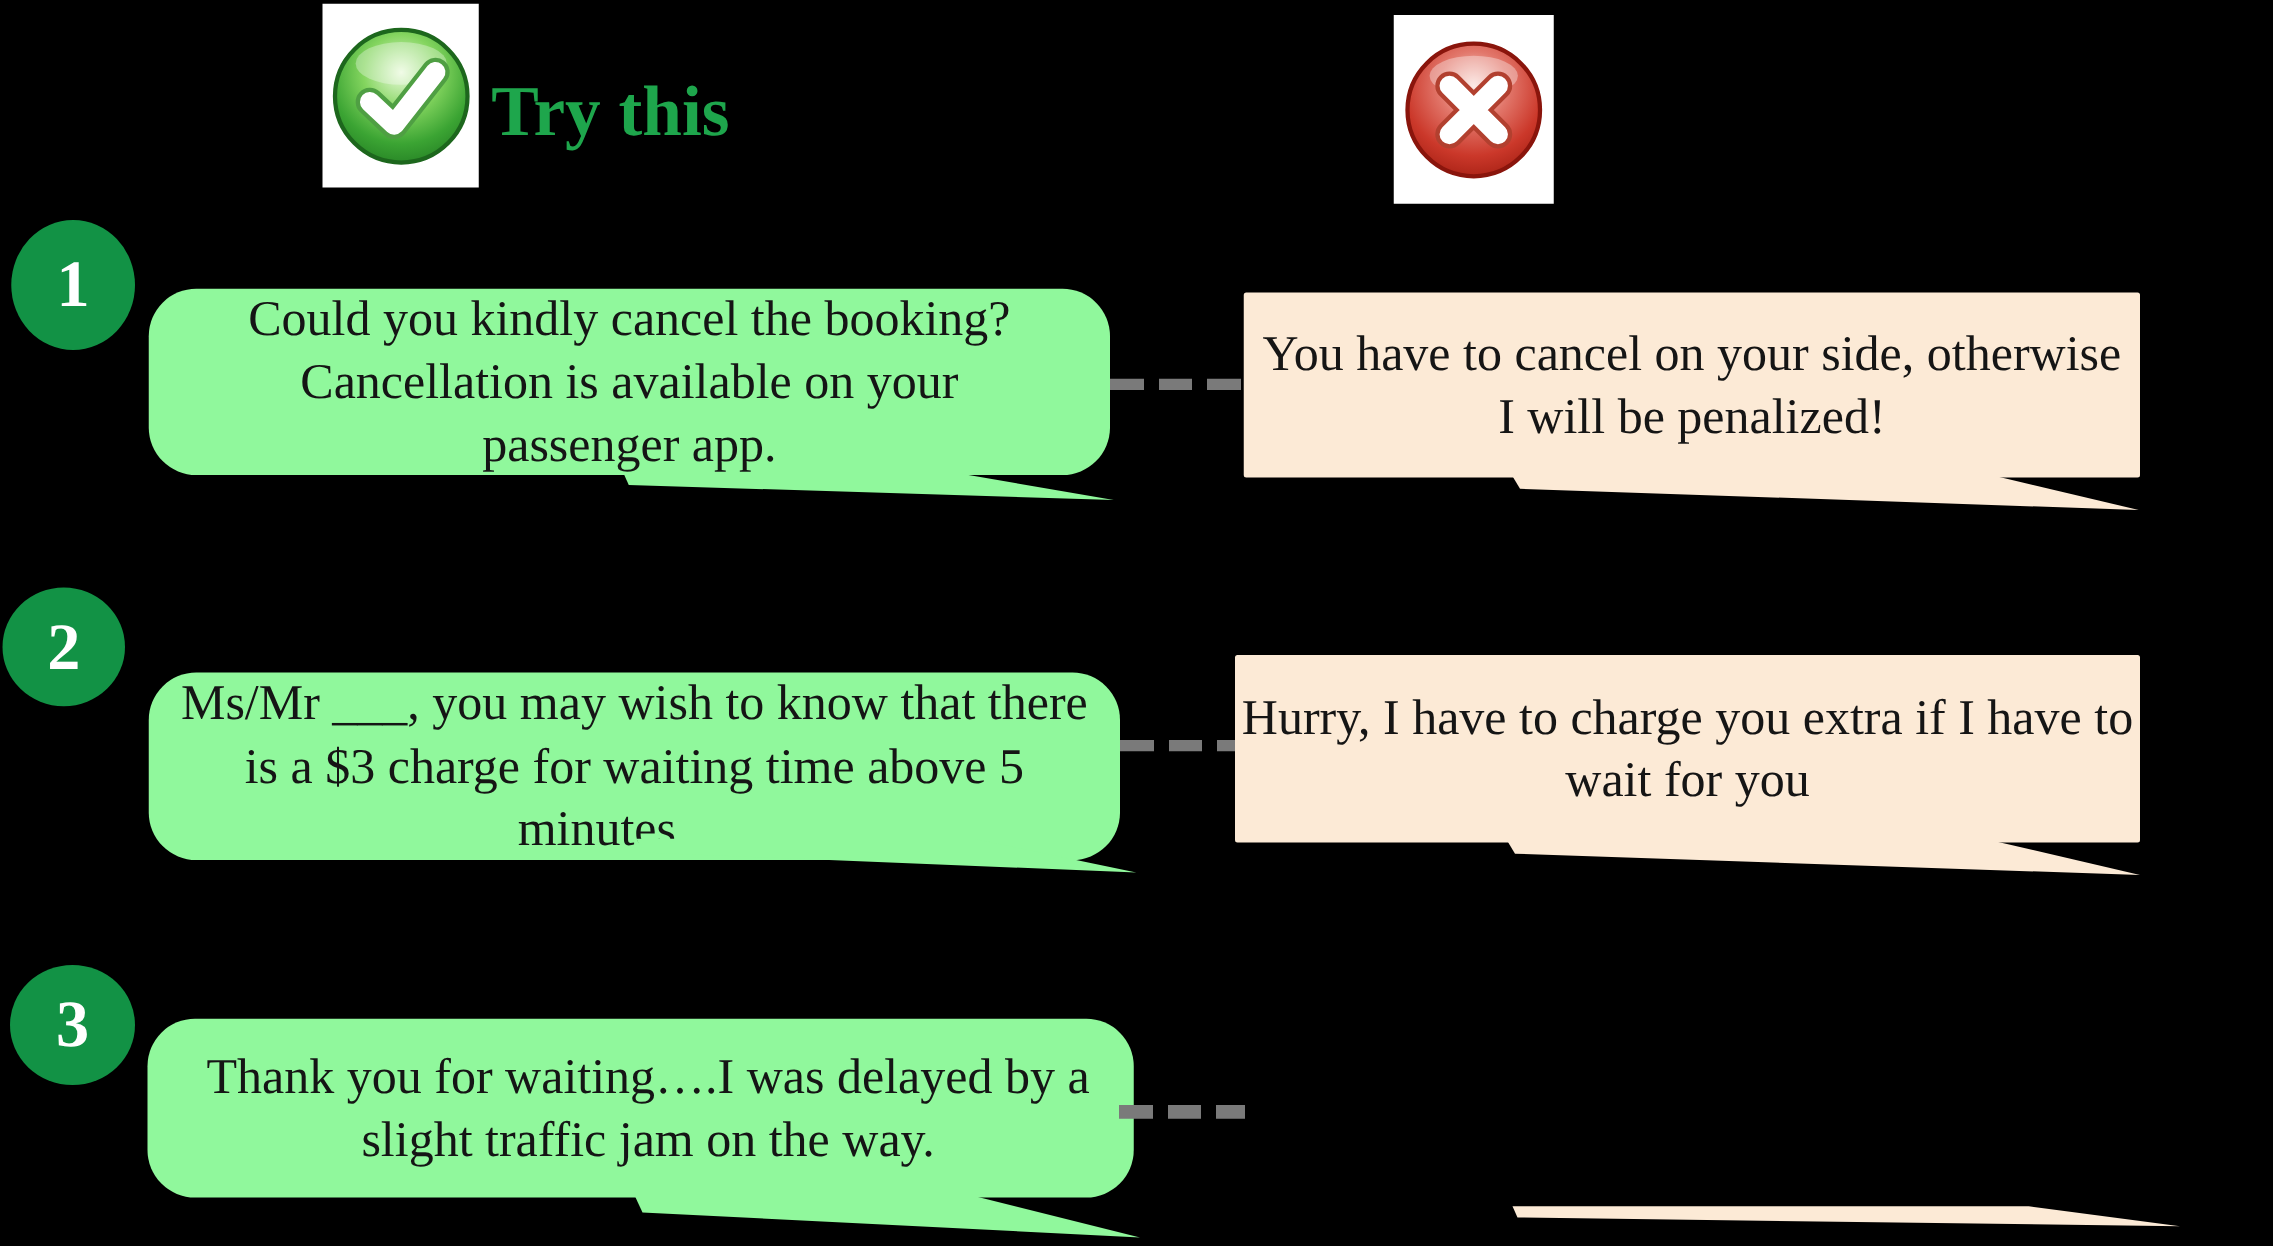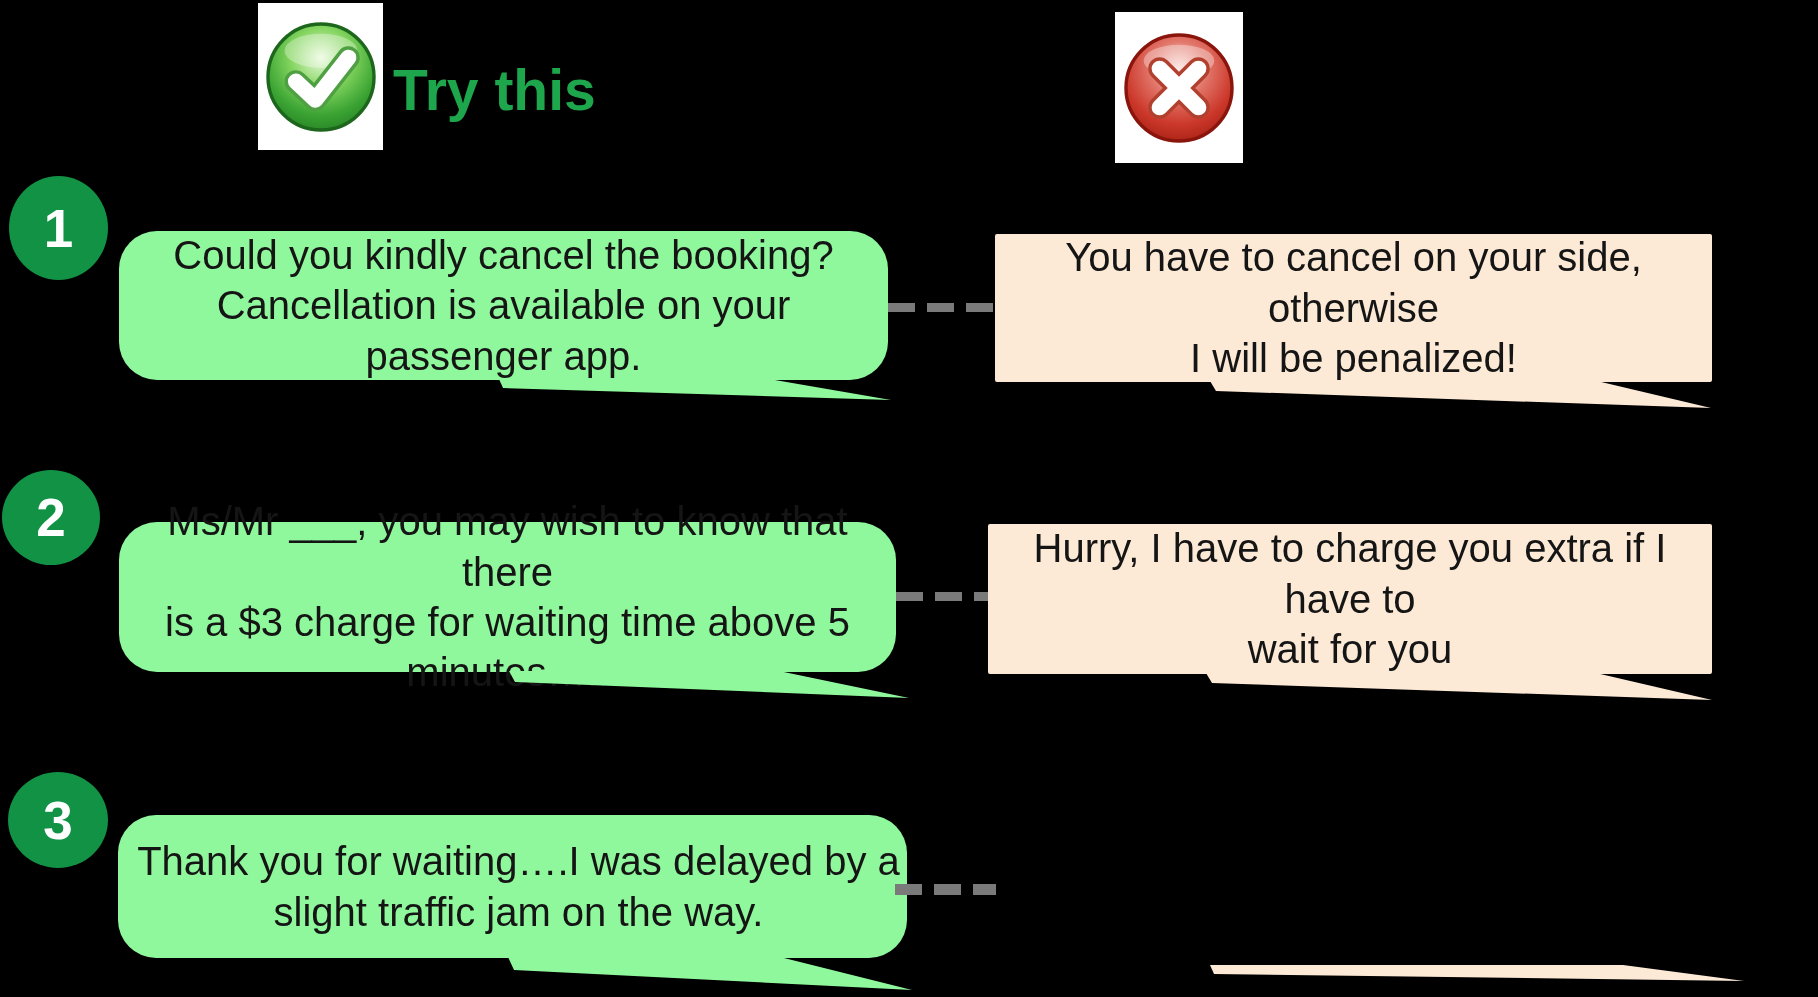--- a/index.html
+++ b/index.html
@@ -1,20 +1,20 @@
 <!DOCTYPE html>
 <html style="--background: #000000; --try_heading: #1EA64C; --avoid_heading: #F2146B; --try_bubble: #90F89C; --avoid_bubble: #FCEAD6; --badge: #129245; --dash: #7A7A7A;"><head>
 <meta charset="utf-8">
 <style>
   html,body{margin:0;padding:0;background:#000;}
   .canvas{
     position:relative;
     width:1818px;height:997px;
     background:var(--background,#000);
-    font-family:Liberation Sans, sans-serif;
+    font-family:Liberation Serif, serif;
     overflow:hidden;
   }
   .abs{position:absolute;}
 
   
   .icon-card{background:#fff;display:flex;align-items:center;justify-content:center;}
   .card-try{left:258px;top:3px;width:125px;height:147px;}
   .card-avoid{left:1115px;top:12px;width:128px;height:151px;}
   .icon-card svg{width:114px;height:114px;}
   .hdr-label{font-weight:bold;font-size:57px;letter-spacing:0px;white-space:nowrap;}
@@ -40,21 +40,21 @@
   .bubble p{
     margin:0;width:100%;
     text-align:center;
     font-size:40px;line-height:1.26;
     white-space:pre-line;
   }
   .try-bubble{background:var(--try_bubble,#90F89C);border-radius:38px;}
   .avoid-bubble{background:var(--avoid_bubble,#FCEAD6);border-radius:2px;justify-content:center;}
 
   .tb1{left:119px;top:231px;width:769px;height:149px;}
-  .tb2{left:119px;top:522px;width:777px;height:150px;}
+  .tb2{left:119px;top:538px;width:777px;height:150px;}
   .tb3{left:118px;top:815px;width:777px;height:143px;padding-left:12px;}
 
   .ab1{left:995px;top:234px;width:717px;height:148px;}
   .ab2{left:988px;top:524px;width:724px;height:150px;}
   .ab3{left:996px;top:817px;width:743px;height:149px;}
 
   
   .tail{pointer-events:none;}
   .tail.green polygon{fill:var(--try_bubble,#90F89C);}
   .tail.peach polygon{fill:var(--avoid_bubble,#FCEAD6);}

